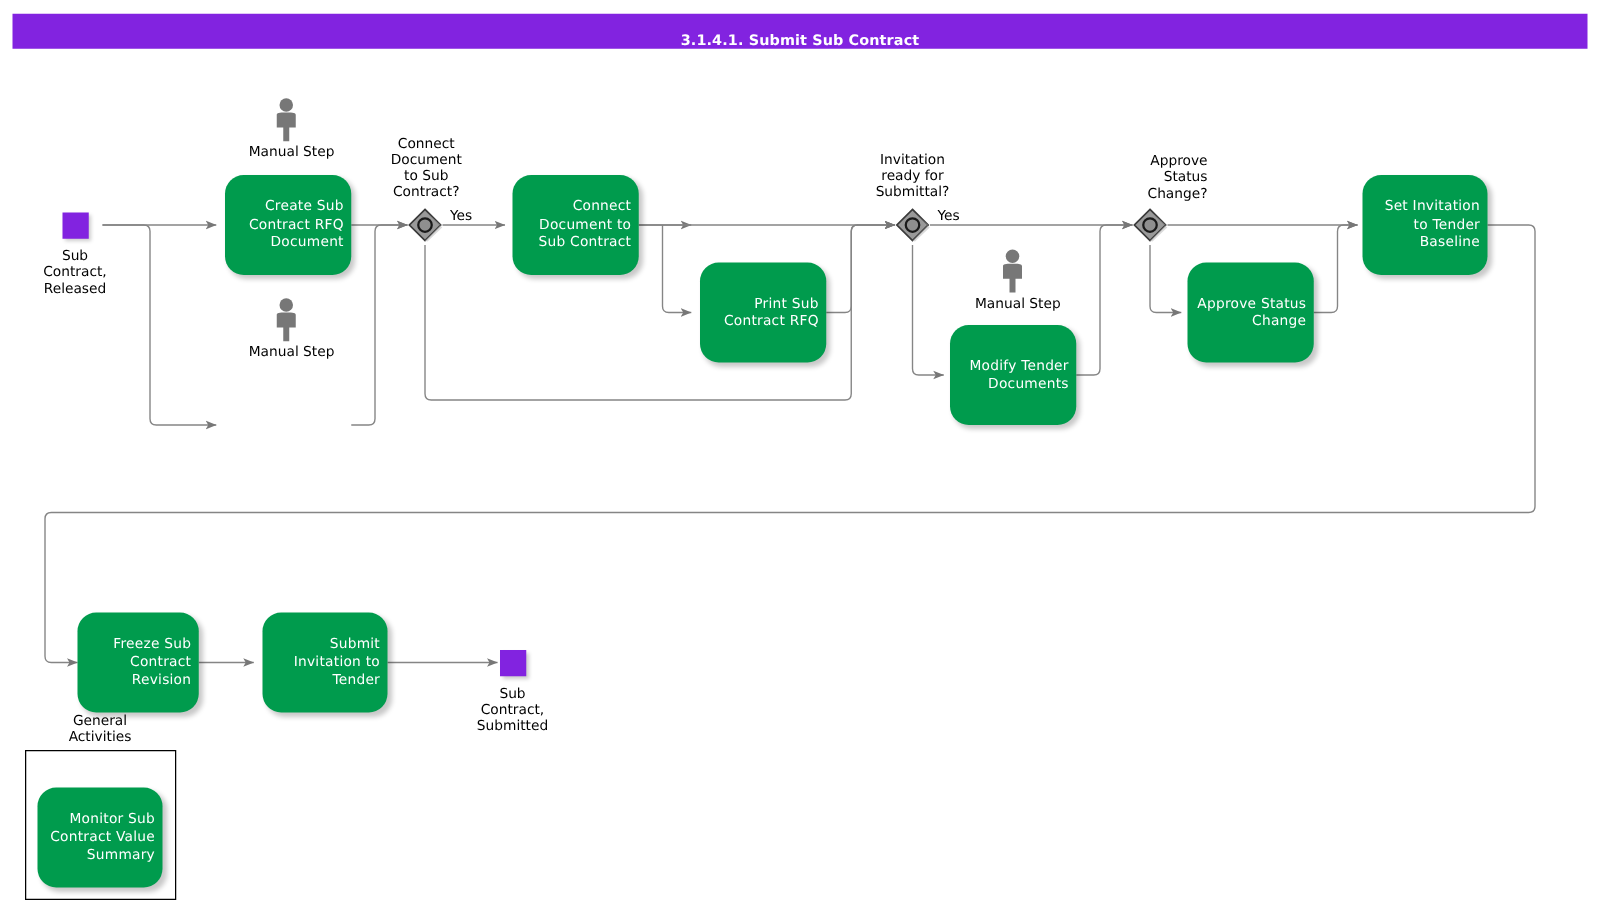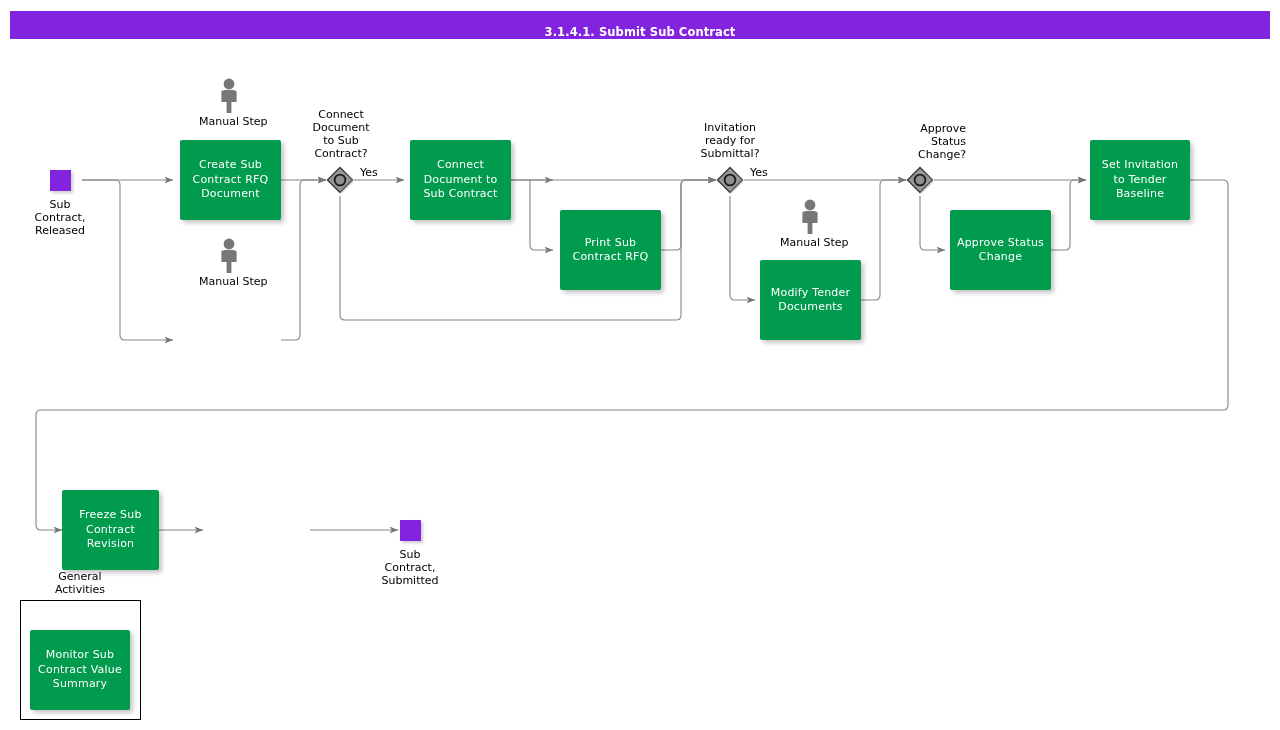--- a/index.html
+++ b/index.html
@@ -51,26 +51,26 @@
     top: 0;
     width: 1280px;
     height: 730px;
     pointer-events: none;
   }
 
   
   .task {
     position: absolute;
     background: #009b4d;
-    border-radius: 2px;
+    border-radius: 15px;
     box-shadow: 3px 3px 4px rgba(0,0,0,0.22);
     display: flex;
     align-items: center;
     justify-content: center;
-    text-align: center;
+    text-align: right;
     box-sizing: border-box;
     padding: 2px 6px;
   }
   .task .task-label {
     color: #ffffff;
     font-size: 11px;
     line-height: 14.5px;
     font-family: "DejaVu Sans", "Liberation Sans", sans-serif;
     letter-spacing: 0.2px;
   }
@@ -309,20 +309,25 @@
     <span class="task-label">Freeze Sub
 Contract
 Revision</span>
   </div>
 
   <div class="task" style="left:1090px; top:140px; width:100px; height:80px;">
     <span class="task-label">Set Invitation to
 Tender Baseline</span>
   </div>
 
+  <div class="task" style="left:210px; top:490px; width:100px; height:80px;">
+    <span class="task-label">Submit
+Invitation to
+Tender</span>
+  </div>
 
   <div class="event" style="left:400px; top:520px;"></div>
   <div class="event-label" style="left:365px; top:548px; width:90px;">Sub
 Contract,
 Submitted</div>
 
   <div class="group-label" style="left:30px; top:570px; width:100px;">General
 Activities</div>
   <div class="group-box" style="left:20px; top:600px; width:121px; height:120px;"></div>
   <div class="task" style="left:30px; top:630px; width:100px; height:80px;">

